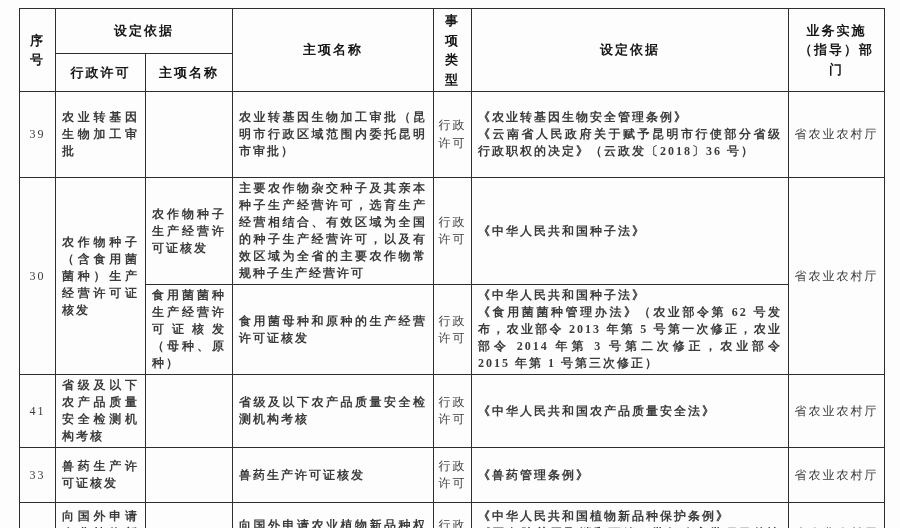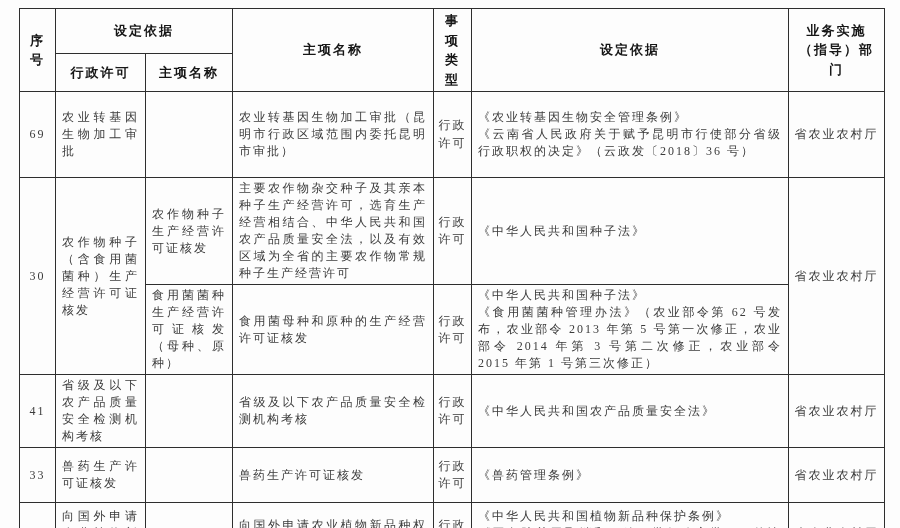--- a/index.html
+++ b/index.html
@@ -43,20 +43,21 @@
     text-align: center;
     line-height: 1.5;
   }
   td.c-no, td.c-type, td.c-dept {
     text-align: center;
     padding: 2px 2px;
   }
   td.c-main, td.c-sub, td.c-auth, td.c-basis {
     text-align: justify;
     text-justify: inter-character;
+    font-weight: bold;
   }
   
   tr.h-hdr1  { height: 30px; }
   tr.h-hdr2  { height: 25px; }
   tr.h-r39   { height: 86px; }
   tr.h-r40a  { height: 99px; }
   tr.h-r40b  { height: 83px; }
   tr.h-r41   { height: 69px; }
   tr.h-r42   { height: 55px; }
   tr.h-r43   { height: 62px; }
@@ -85,34 +86,34 @@
         <th rowspan="2">业务实施
 （指导）部门</th>
       </tr>
       <tr class="h-hdr2">
         <th>行政许可</th>
         <th>主项名称</th>
       </tr>
     </thead>
     <tbody>
       <tr class="h-r39">
-        <td class="c-no">69</td>
+        <td class="c-no">39</td>
         <td class="c-main">农业转基因生物加工审批</td>
         <td class="c-sub"></td>
         <td class="c-auth">农业转基因生物加工审批（昆明市行政区域范围内委托昆明市审批）</td>
         <td class="c-type">行政许可</td>
         <td class="c-basis">《农业转基因生物安全管理条例》
 《云南省人民政府关于赋予昆明市行使部分省级行政职权的决定》（云政发〔2018〕36 号）</td>
         <td class="c-dept">省农业农村厅</td>
       </tr>
       <tr class="h-r40a">
         <td class="c-no" rowspan="2">30</td>
         <td class="c-main" rowspan="2">农作物种子（含食用菌菌种）生产经营许可证核发</td>
         <td class="c-sub">农作物种子生产经营许可证核发</td>
-        <td class="c-auth">主要农作物杂交种子及其亲本种子生产经营许可，选育生产经营相结合、中华人民共和国农产品质量安全法，以及有效区域为全省的主要农作物常规种子生产经营许可</td>
+        <td class="c-auth">主要农作物杂交种子及其亲本种子生产经营许可，选育生产经营相结合、有效区域为全国的种子生产经营许可，以及有效区域为全省的主要农作物常规种子生产经营许可</td>
         <td class="c-type">行政许可</td>
         <td class="c-basis">《中华人民共和国种子法》</td>
         <td class="c-dept" rowspan="2">省农业农村厅</td>
       </tr>
       <tr class="h-r40b">
         <td class="c-sub">食用菌菌种生产经营许可证核发（母种、原种）</td>
         <td class="c-auth">食用菌母种和原种的生产经营许可证核发</td>
         <td class="c-type">行政许可</td>
         <td class="c-basis">《中华人民共和国种子法》
 《食用菌菌种管理办法》（农业部令第 62 号发布，农业部令 2013 年第 5 号第一次修正，农业部令 2014 年第 3 号第二次修正，农业部令 2015 年第 1 号第三次修正）</td>

